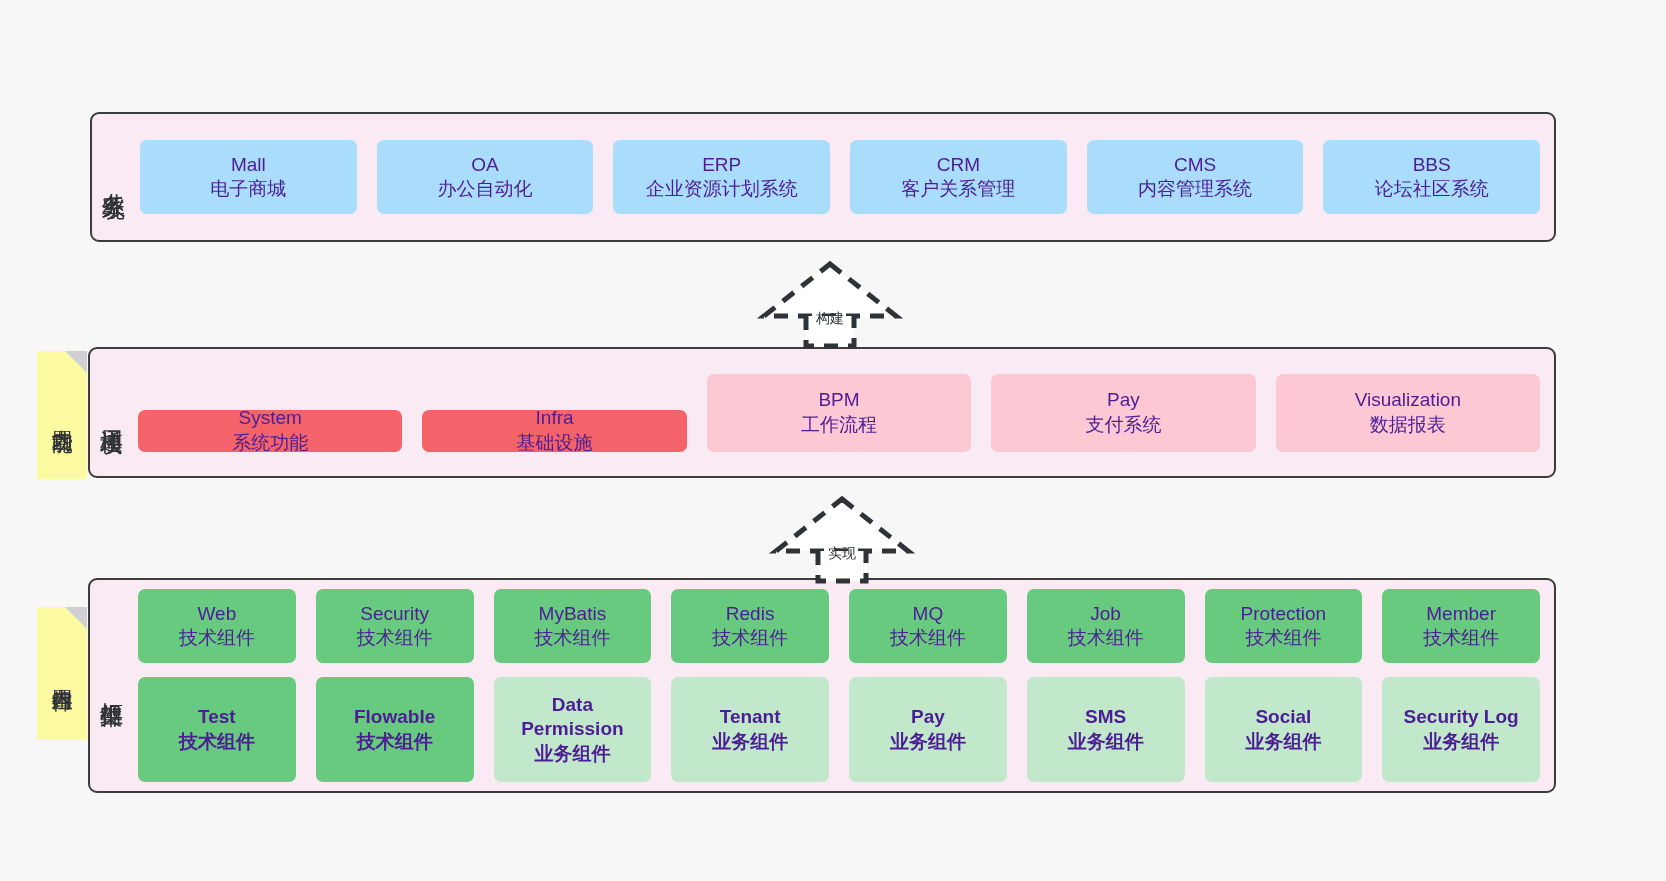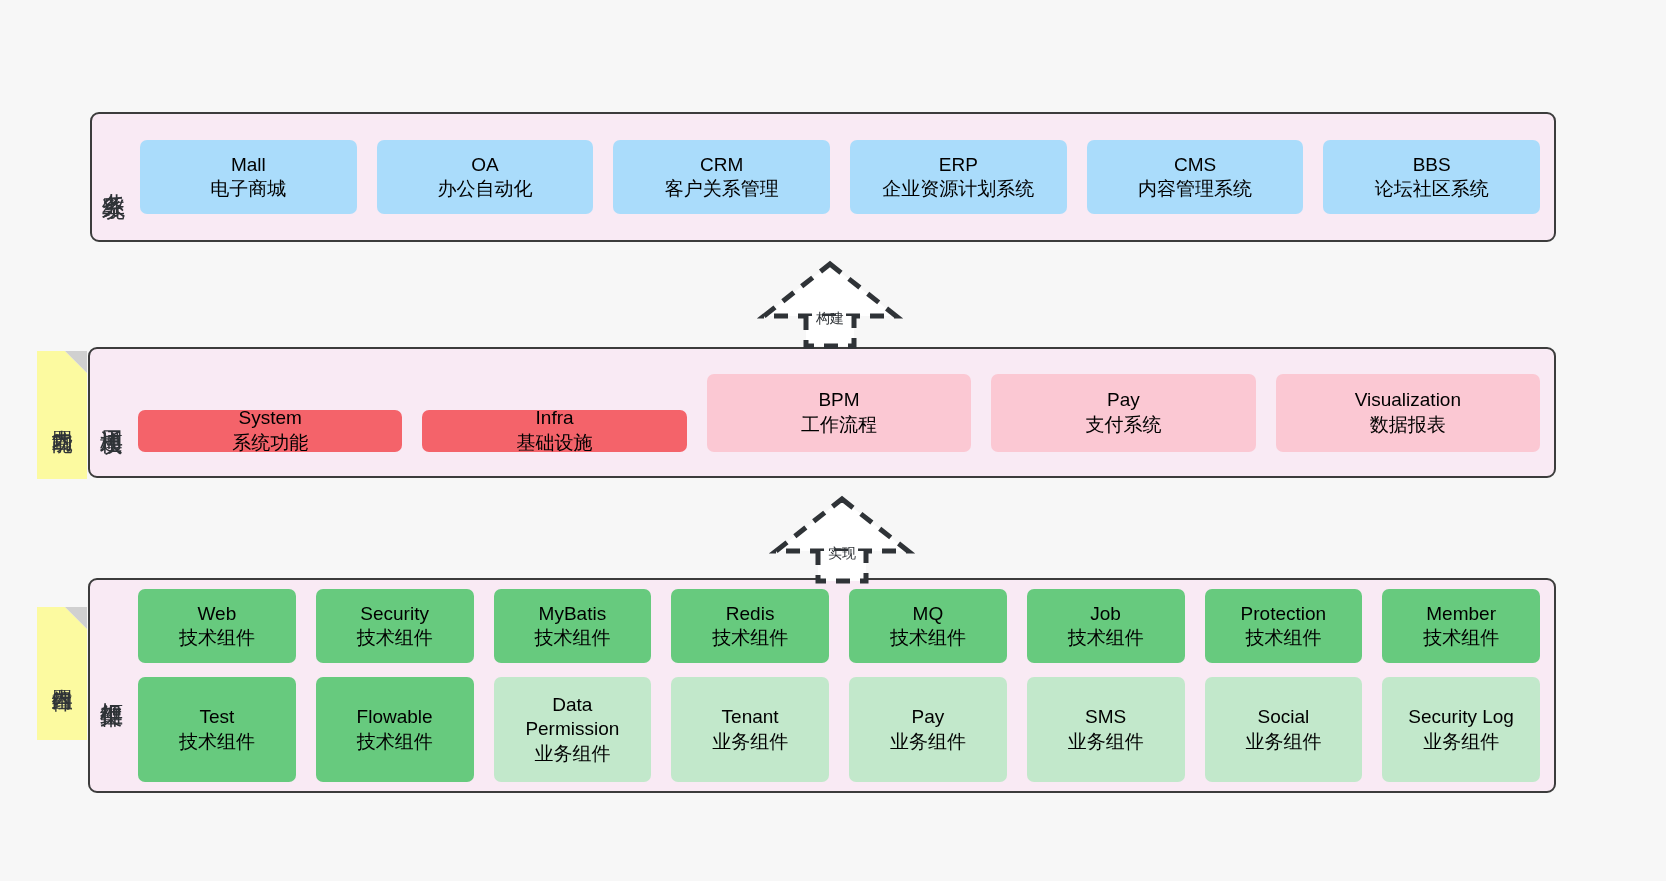--- a/index.html
+++ b/index.html
@@ -64,21 +64,21 @@
   
   .card {
     border-radius: 7px;
     display: flex;
     flex-direction: column;
     align-items: center;
     justify-content: center;
     text-align: center;
     font-size: 19px;
     line-height: 1.28;
-    color: #000000;
+    color: #4c1d95;
     box-sizing: border-box;
     padding: 4px 6px;
   }
   .card .name { white-space: pre-line; }
   .card .sub  { white-space: nowrap; }
 
   .c-blue        { background: #aadcfb; }
   .c-red         { background: #f4636a; margin-top: 36px; }
   .c-pink        { background: #fbc8d3; }
   .c-green       { background: #67ca7e; }
@@ -143,26 +143,26 @@
       <div class="row" style="height:74px;">
         <div class="card c-blue">
           <span class="name">Mall</span>
           <span class="sub">电子商城</span>
         </div>
         <div class="card c-blue">
           <span class="name">OA</span>
           <span class="sub">办公自动化</span>
         </div>
         <div class="card c-blue">
+          <span class="name">ERP</span>
+          <span class="sub">企业资源计划系统</span>
+        </div>
+        <div class="card c-blue">
           <span class="name">CRM</span>
           <span class="sub">客户关系管理</span>
-        </div>
-        <div class="card c-blue">
-          <span class="name">ERP</span>
-          <span class="sub">企业资源计划系统</span>
         </div>
         <div class="card c-blue">
           <span class="name">CMS</span>
           <span class="sub">内容管理系统</span>
         </div>
         <div class="card c-blue">
           <span class="name">BBS</span>
           <span class="sub">论坛社区系统</span>
         </div>
       </div>
@@ -253,21 +253,21 @@
         <div class="card c-green">
           <span class="name">Protection</span>
           <span class="sub">技术组件</span>
         </div>
         <div class="card c-green">
           <span class="name">Member</span>
           <span class="sub">技术组件</span>
         </div>
       </div>
 
-      <div class="row" style="height:105px;">
+      <div class="row" style="height:105px;font-weight:bold;">
         <div class="card c-green">
           <span class="name">Test</span>
           <span class="sub">技术组件</span>
         </div>
         <div class="card c-green">
           <span class="name">Flowable</span>
           <span class="sub">技术组件</span>
         </div>
         <div class="card c-green-light">
           <span class="name">Data

